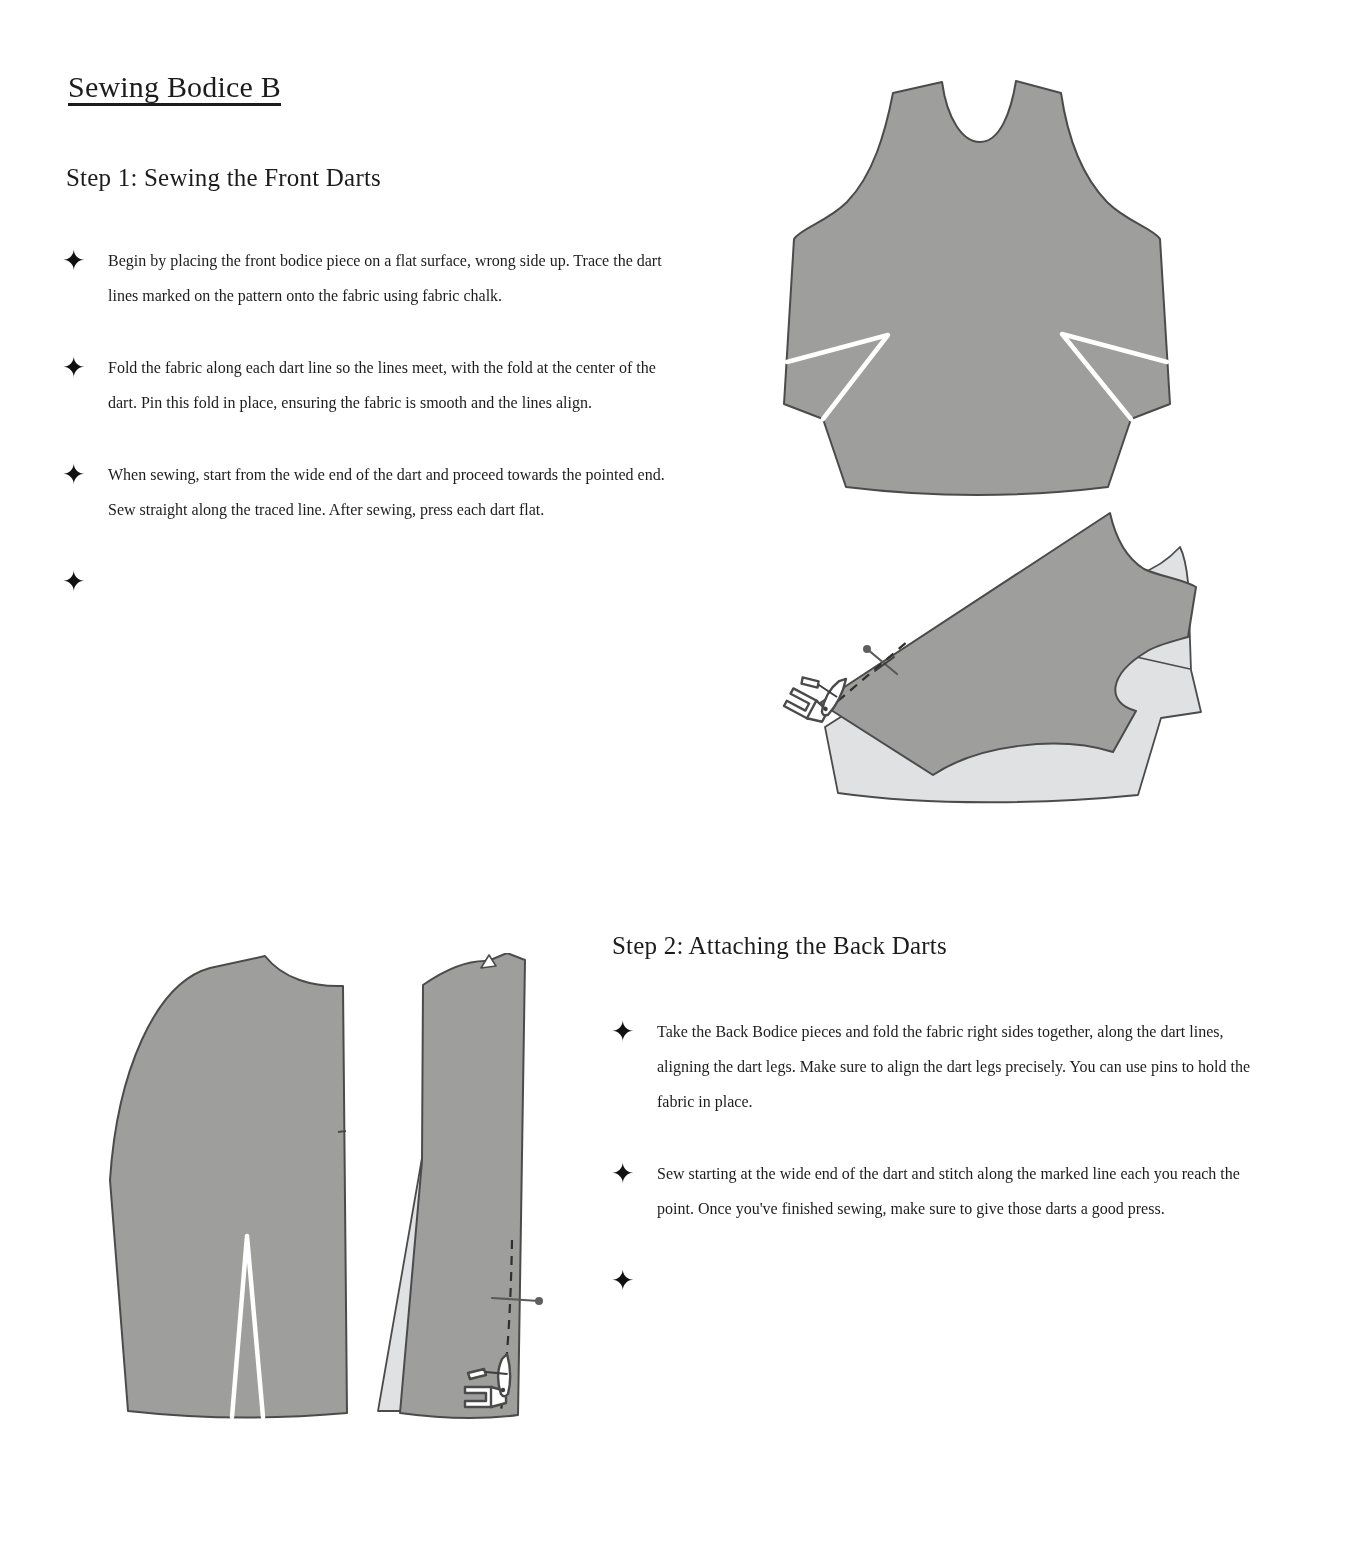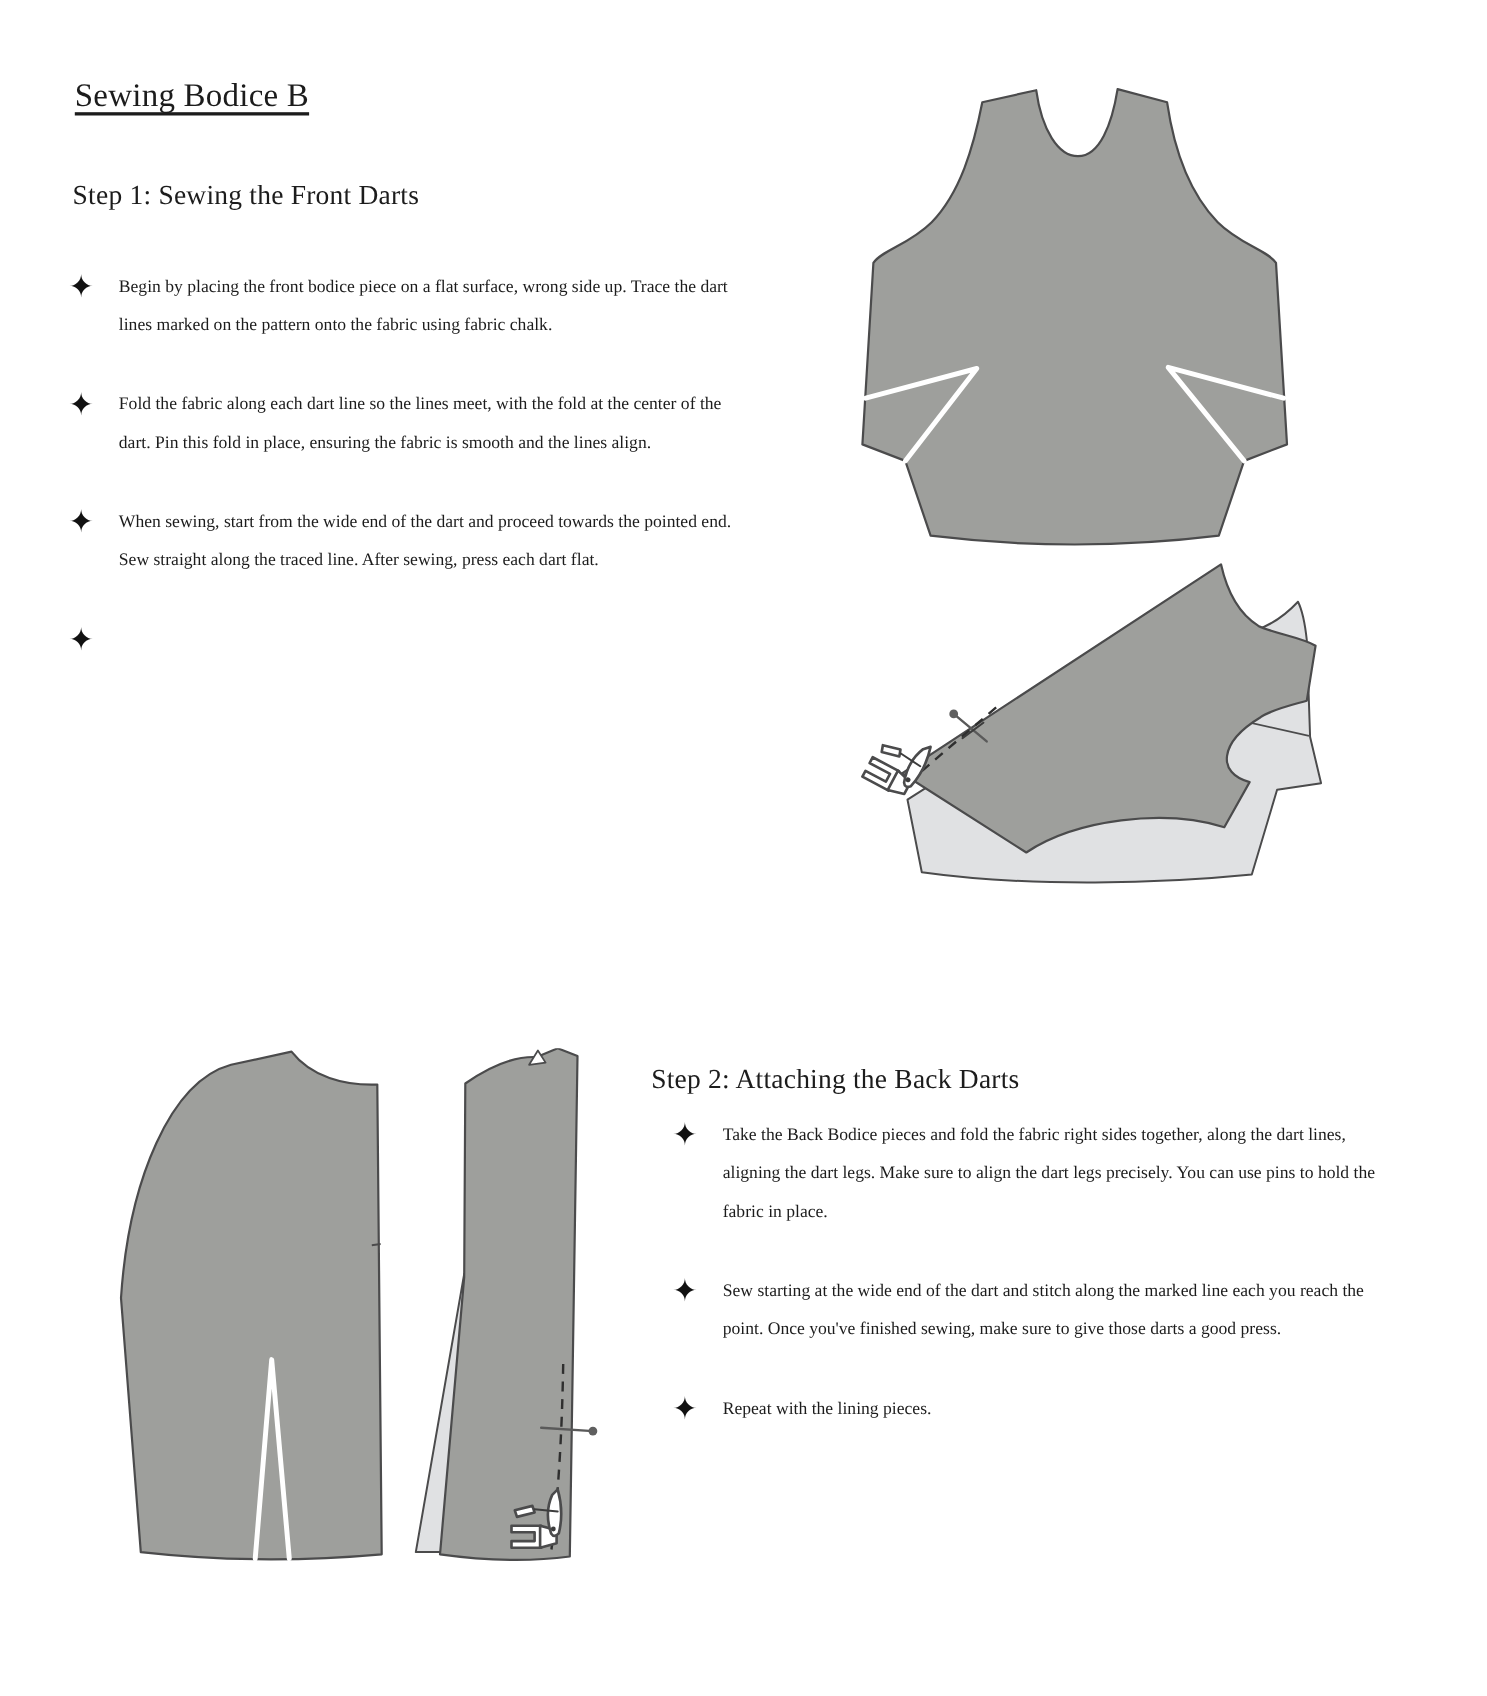--- a/index.html
+++ b/index.html
@@ -9,21 +9,21 @@
     font-family:"Liberation Serif", serif;
   }
   .abs{position:absolute;}
   #doc-title{
     left:68px;top:70px;font-size:30px;font-weight:normal;
     text-decoration:underline;text-decoration-thickness:2.5px;text-underline-offset:6px;
     letter-spacing:0.2px;
   }
   .step-heading{font-size:25px;letter-spacing:0.2px;}
   #step1-heading{left:66px;top:164px;}
-  #step2-heading{left:592px;top:932px;margin-top:36px;}
+  #step2-heading{left:612px;top:932px;}
   .ilist{display:flex;flex-direction:column;gap:37px;list-style:none;margin:0;padding:0;}
   #step1-list{left:62px;top:243px;width:605px;}
   #step2-list{left:611px;top:1014px;width:665px;}
   .item{display:flex;align-items:flex-start;}
   .star{
     font-family:"DejaVu Sans", sans-serif;
     font-size:28px;line-height:35px;flex:0 0 46px;width:46px;color:#111111;
   }
   .btext{font-size:16px;line-height:35px;}
   svg{display:block;}
@@ -70,21 +70,20 @@
   <li class="item">
     <span class="star">✦</span>
     <span class="btext">Take the Back Bodice pieces and fold the fabric right sides together, along the dart lines, aligning the dart legs. Make sure to align the dart legs precisely. You can use pins to hold the fabric in place.</span>
   </li>
   <li class="item">
     <span class="star">✦</span>
     <span class="btext">Sew starting at the wide end of the dart and stitch along the marked line each you reach the point. Once you've finished sewing, make sure to give those darts a good press.</span>
   </li>
   <li class="item">
     <span class="star">✦</span>
-    <span class="btext">Repeat with the lining pieces.</span>
   </li>
 </ul>
 
 <svg class="abs" style="left:750px;top:80px;" width="460" height="430" viewBox="0 0 460 430" role="img">
   <path class="outline2" stroke="#4b4b4c" d="M143,13 L192,2
            C197,38 212,62 230,62
            C250,62 261,32 266,1
            L311,13
            C317,54 331,95 357,122
            C377,142 403,148 410,159

